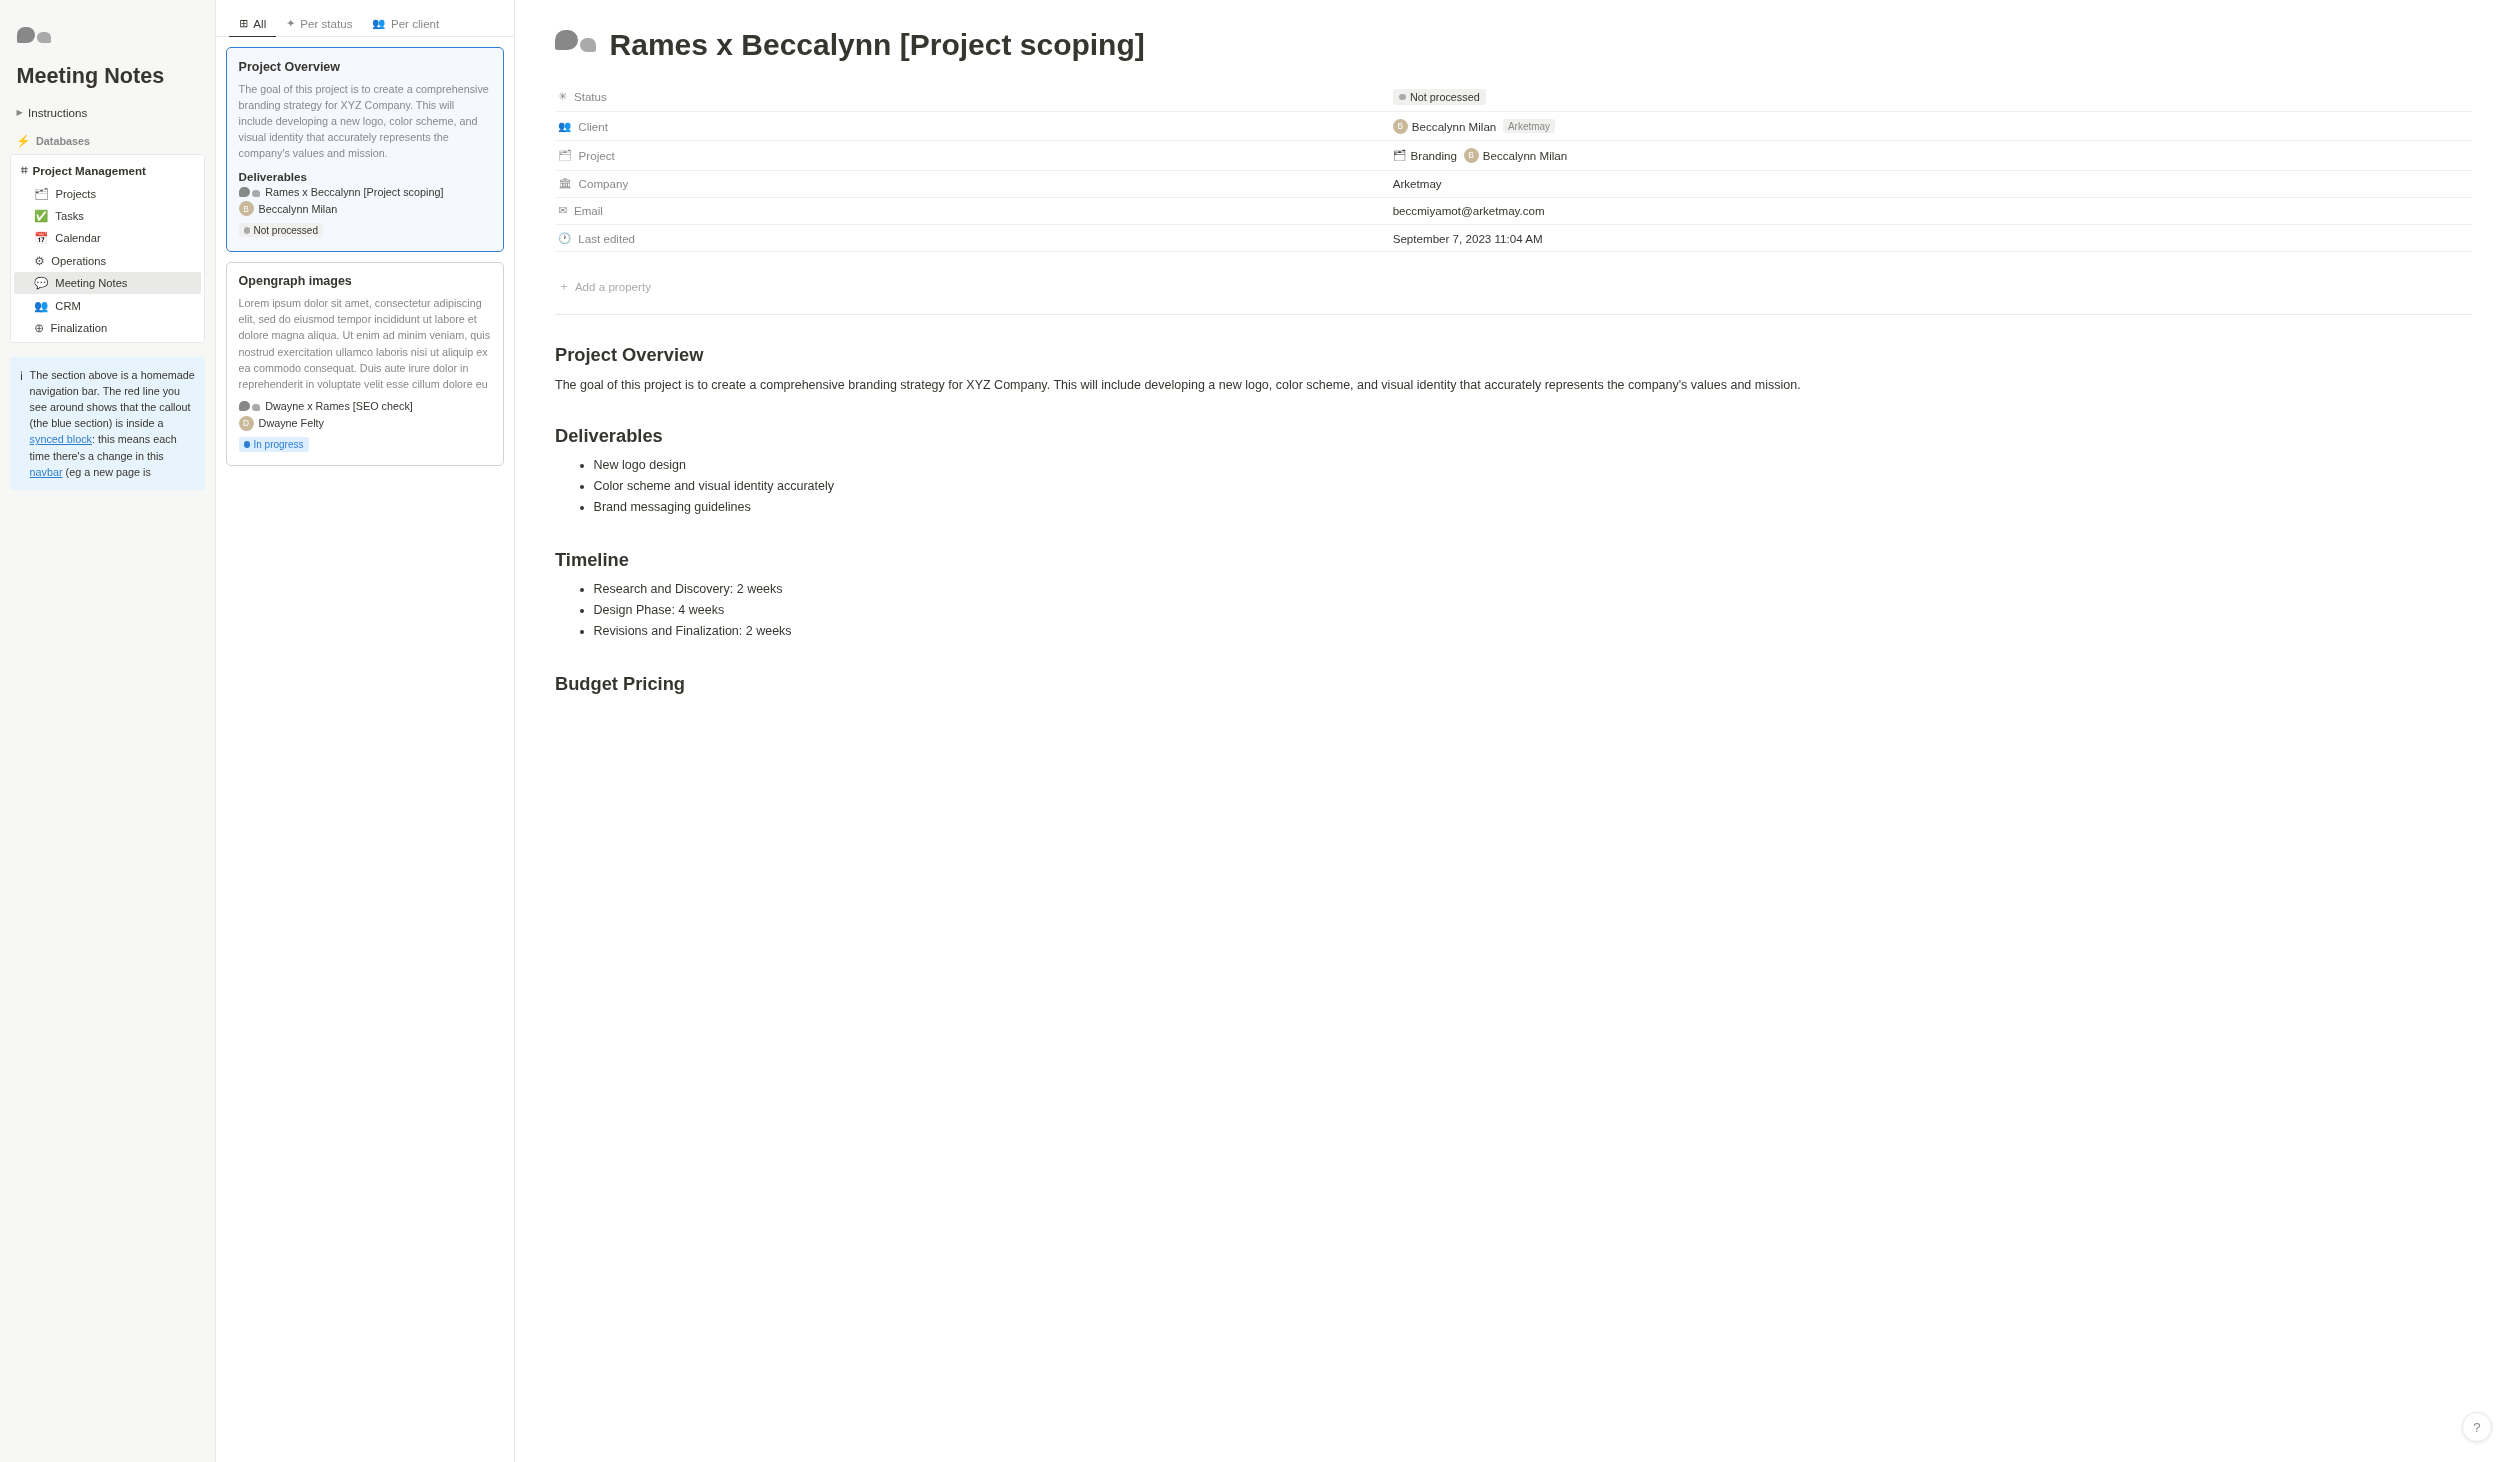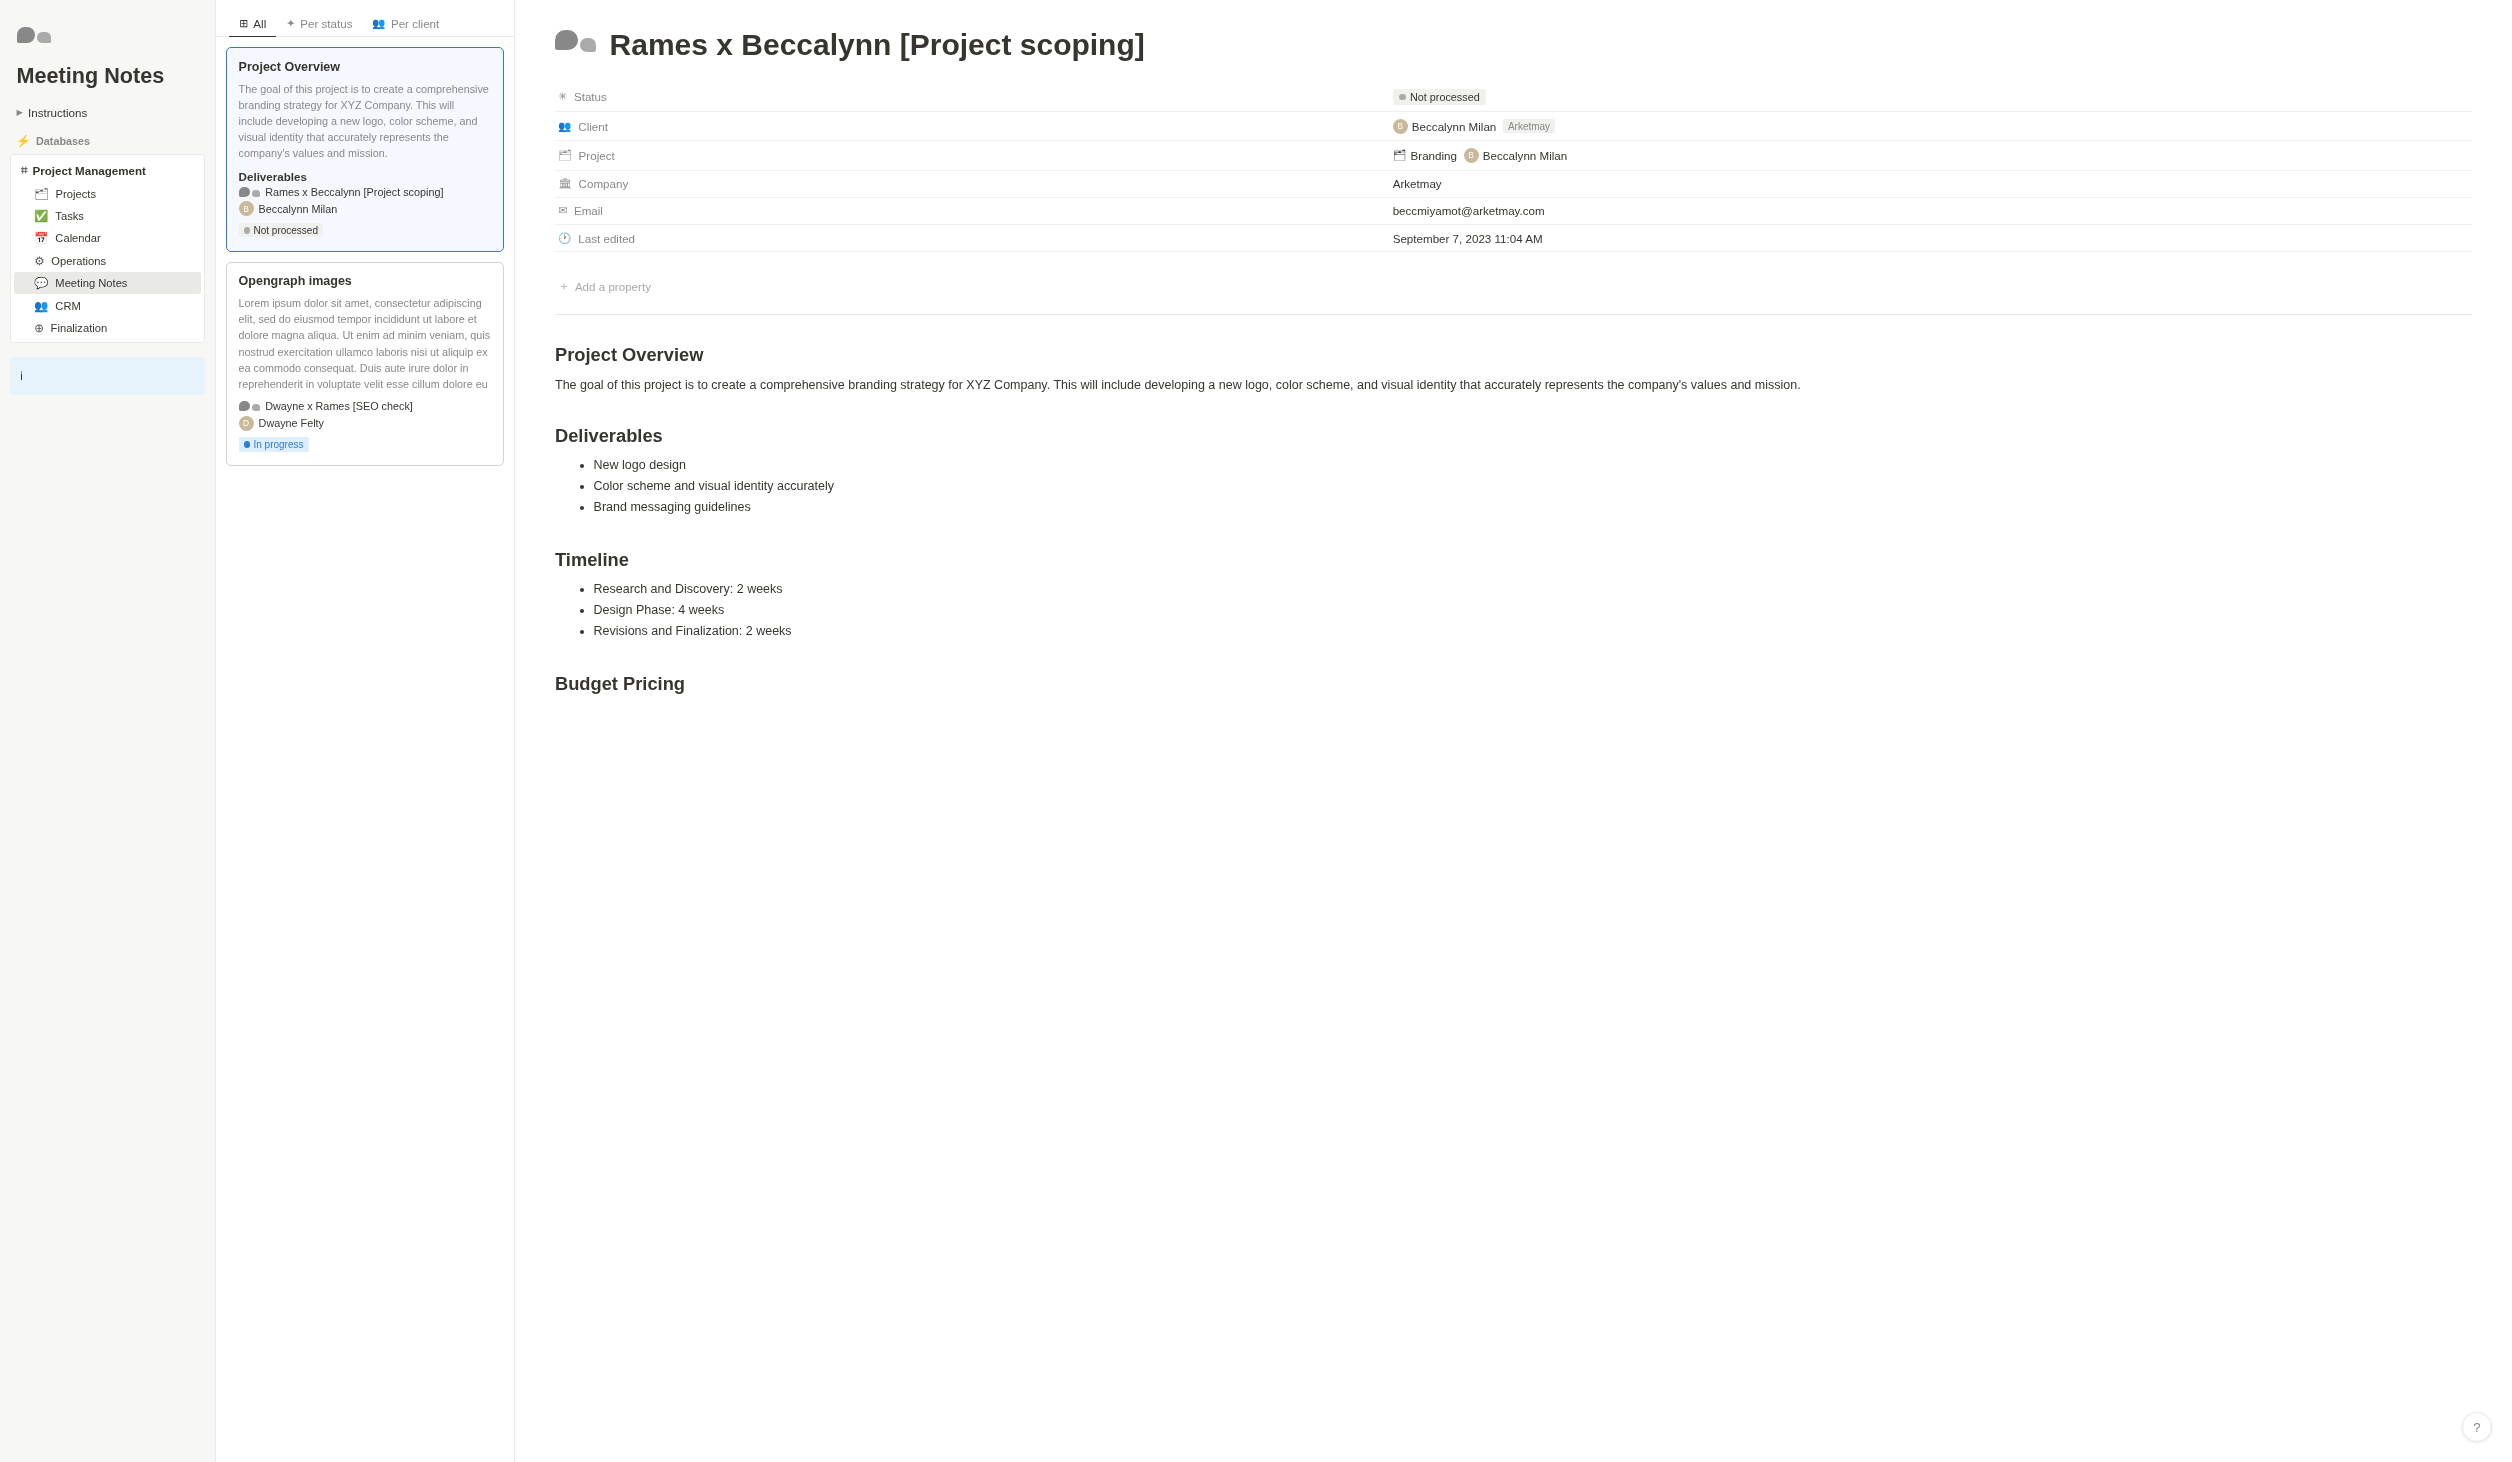--- a/index.html
+++ b/index.html
@@ -405,20 +405,23 @@
       <span class="icon">👥</span>
       <span>CRM</span>
     </div>
     <div class="sidebar-nav-item">
       <span class="icon">⊕</span>
       <span>Finalization</span>
     </div>
   </div>
   <div class="sidebar-callout">
     <span class="info-icon">ℹ</span>
+    <span>
+      The section above is a homemade navigation bar. The red line you see around shows that the callout (the blue section) is inside a <a>synced block</a>: this means each time there's a change in this <a>navbar</a> (eg a new page is
+    </span>
   </div>
 </div>
 
 <div class="middle-panel">
   <div class="middle-tabs">
     <div class="middle-tab active">
       <span class="tab-icon">⊞</span>
       <span>All</span>
     </div>
     <div class="middle-tab">

